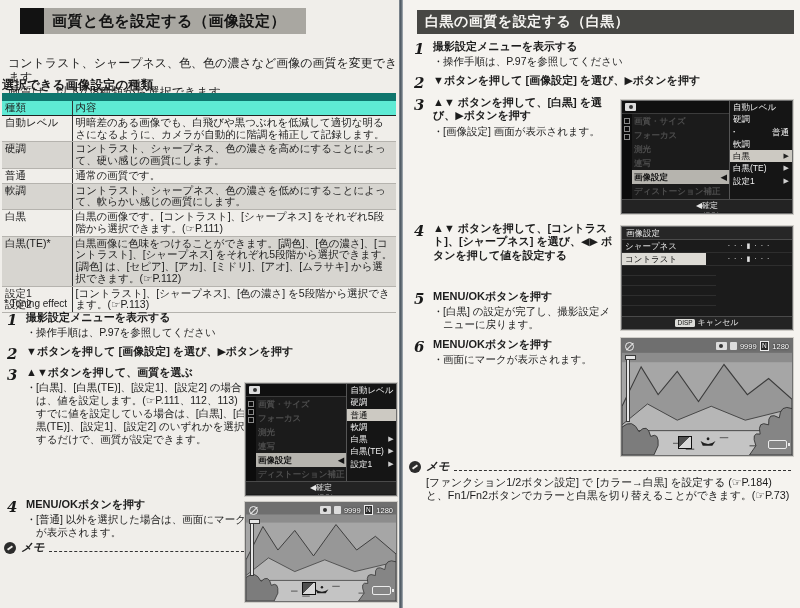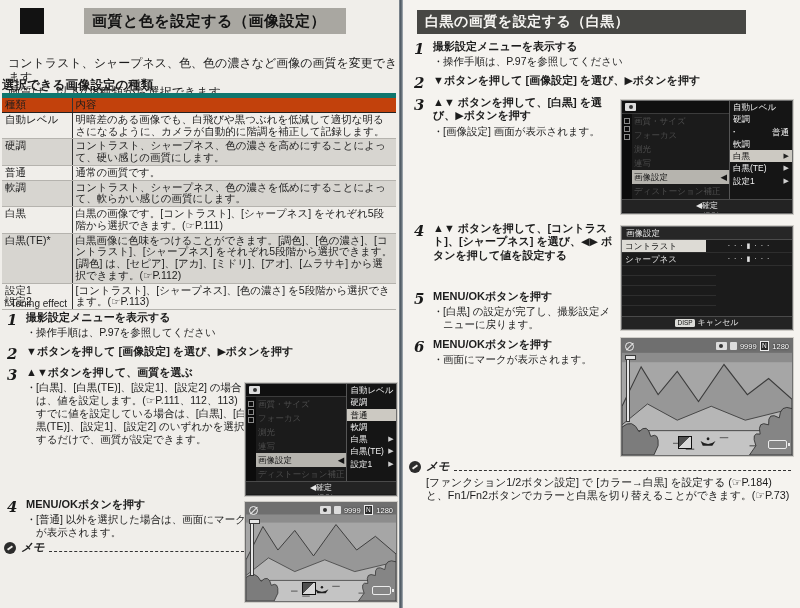--- a/index.html
+++ b/index.html
@@ -9,32 +9,32 @@
   .page { position:absolute; top:0; height:608px; }
   .page-left { left:0; width:399px; background:#f0eeea; }
   .page-right { left:403px; width:397px; background:#f5f3ef; }
   .binding { position:absolute; left:399px; top:0; width:4px; height:608px;
     background:linear-gradient(90deg,#8b949c,#47525c 45%,#aeb6bc); }
 
   
   .hdr-row { position:absolute; top:8px; left:20px; display:flex; height:26px; }
   .hdr-tab { width:24px; height:26px; background:#121212; }
   .hdr-bar-l { width:262px; height:26px; background:#a9a7a1; display:flex; align-items:center;
-    padding-left:8px; font-size:15px; font-weight:bold; color:#141414; letter-spacing:.5px;margin-left:40px; }
-  .hdr-bar-r { position:absolute; top:10px; left:14px; width:329px; height:24px; background:#474744;
+    padding-left:8px; font-size:15px; font-weight:bold; color:#141414; letter-spacing:.5px; }
+  .hdr-bar-r { position:absolute; top:10px; left:14px; width:377px; height:24px; background:#474744;
     display:flex; align-items:center; padding-left:8px; font-size:14px; font-weight:bold; color:#f6f5f2; letter-spacing:.5px; }
 
   .intro { position:absolute; top:36px; left:8px; width:394px; font-size:12px; line-height:1.2;margin-top:20px; }
   .tbl-title { position:absolute; top:77px; left:2px; font-size:12.5px; font-weight:bold; }
 
   
   table.spec { position:absolute; top:93px; left:2px; width:394px; border-collapse:collapse;
     font-size:10.5px; line-height:1.12; }
   table.spec th, table.spec td { text-align:left; vertical-align:top; padding:1px 3px; font-weight:normal; }
-  table.spec thead th { border-top:5px solid #0f766e; border-bottom:1px solid #222; background:#c2410c; }
+  table.spec thead th { border-top:8px solid #0f766e; border-bottom:1px solid #222; background:#5eead4; }
   table.spec td.c1 { width:70px; border-right:1px solid #333; white-space:pre-line; }
   table.spec th.c1 { width:70px; border-right:1px solid #333; }
   table.spec tr.shade td { background:#d7d5d0; }
   table.spec tbody tr td { border-bottom:.5px solid #b5b3ae; }
   .footnote { position:absolute; top:298px; left:4px; font-size:10px; }
 
   
   .step { position:absolute; display:flex; }
   .step-num { width:24px; font-family:"DejaVu Serif","Liberation Serif",serif;
     font-style:italic; font-weight:bold; font-size:15px; padding-left:5px; color:#1a1a1a; }
@@ -59,21 +59,21 @@
     box-shadow:0 0 0 1px #cfcdc8; overflow:hidden; }
   
   .menu-main { display:flex; height:calc(100% - 14px); }
   .menu-leftpane { flex:1; display:flex; flex-direction:column; border-right:1px solid #555; }
   .lcd-top { height:13px; background:#101010; border-bottom:1px solid #3c3c3c; display:flex; align-items:center; padding-left:3px; }
   .cam-ico { width:11px; height:8px; background:#ddd; border-radius:1px; position:relative; }
   .cam-ico:after { content:""; position:absolute; left:3.5px; top:2px; width:4px; height:4px; border-radius:50%; background:#333; }
   .leftpane-body { flex:1; display:flex; }
   .tabstrip { width:10px; background:#0c0c0c; padding-top:2px; }
   .tabstrip i { display:block; width:6px; height:6px; border:1px solid #8a8a8a; margin:2px auto; }
-  .mcol-l { flex:1; font-size:8.5px; }
+  .mcol-l { flex:1; font-size:8.5px;font-weight:bold; }
   .mcol-l .mitem { height:14px; line-height:14px; padding:0 2px; color:#4c4c4c; white-space:nowrap; overflow:hidden; }
   .mcol-l .mitem.sel { background:#b6b4ae; color:#151515; display:flex; justify-content:space-between; }
   .mcol-r { width:62px; background:#151515; font-size:8.5px; }
   .mcol-r .ritem { height:12.3px; line-height:12.3px; padding:0 3px; color:#f2f2f2; display:flex; justify-content:space-between; white-space:nowrap; }
   .mcol-r .ritem .arr { font-size:7px; color:#cfcfcf; }
   .mcol-r .ritem.sel { background:#ccc9c2; color:#111; }
   .mcol-r .ritem.sel .arr { color:#222; }
   .mcol-r .ritem.dotted:before { content:"·"; margin-right:1px; font-weight:bold; }
   .lcd-bot { height:13px; background:#232323; border-top:1px solid #4a4a4a; display:flex; align-items:center;
     justify-content:space-between; padding:0 20px; font-size:8px;flex-direction:column; }
@@ -400,26 +400,26 @@
 
     <div class="step" style="top:222px; left:2px; width:214px;">
       <div class="step-num">4</div>
       <div class="step-body">
           <div class="step-title">▲▼ ボタンを押して、[コントラスト]、[シャープネス] を選び、◀▶ ボタンを押して値を設定する</div>
         </div>
     </div>
 
     <div class="lcd" style="top:226px; left:218px; width:172px; height:104px;">
       <div class="set-title">画像設定</div>
+      <div class="set-row">
+        <span class="lab">シャープネス</span>
+        <span class="sld">· · · ▮ · · ·</span>
+      </div>
       <div class="set-row hl">
         <span class="lab">コントラスト</span>
-        <span class="sld">· · · ▮ · · ·</span>
-      </div>
-      <div class="set-row">
-        <span class="lab">シャープネス</span>
         <span class="sld">· · · ▮ · · ·</span>
       </div>
       <div class="set-empty"></div>
       <div class="set-empty"></div>
       <div class="set-empty"></div>
       <div class="set-empty"></div>
       <div class="lcd-bot" style="position:absolute; bottom:0; left:0; right:0;">
         <span class="okgrp">
             <i class="okbox">DISP</i>
             <span>キャンセル</span>

